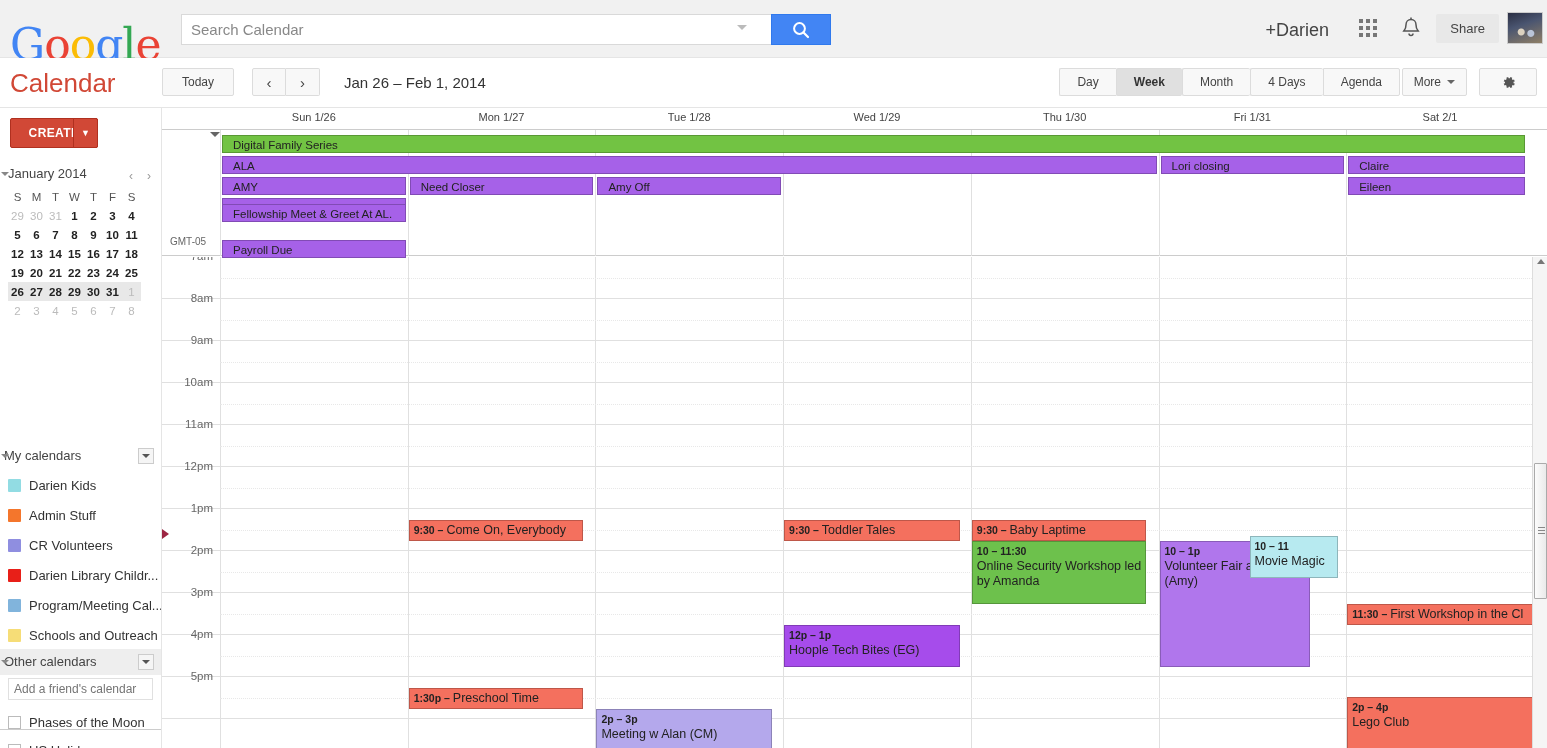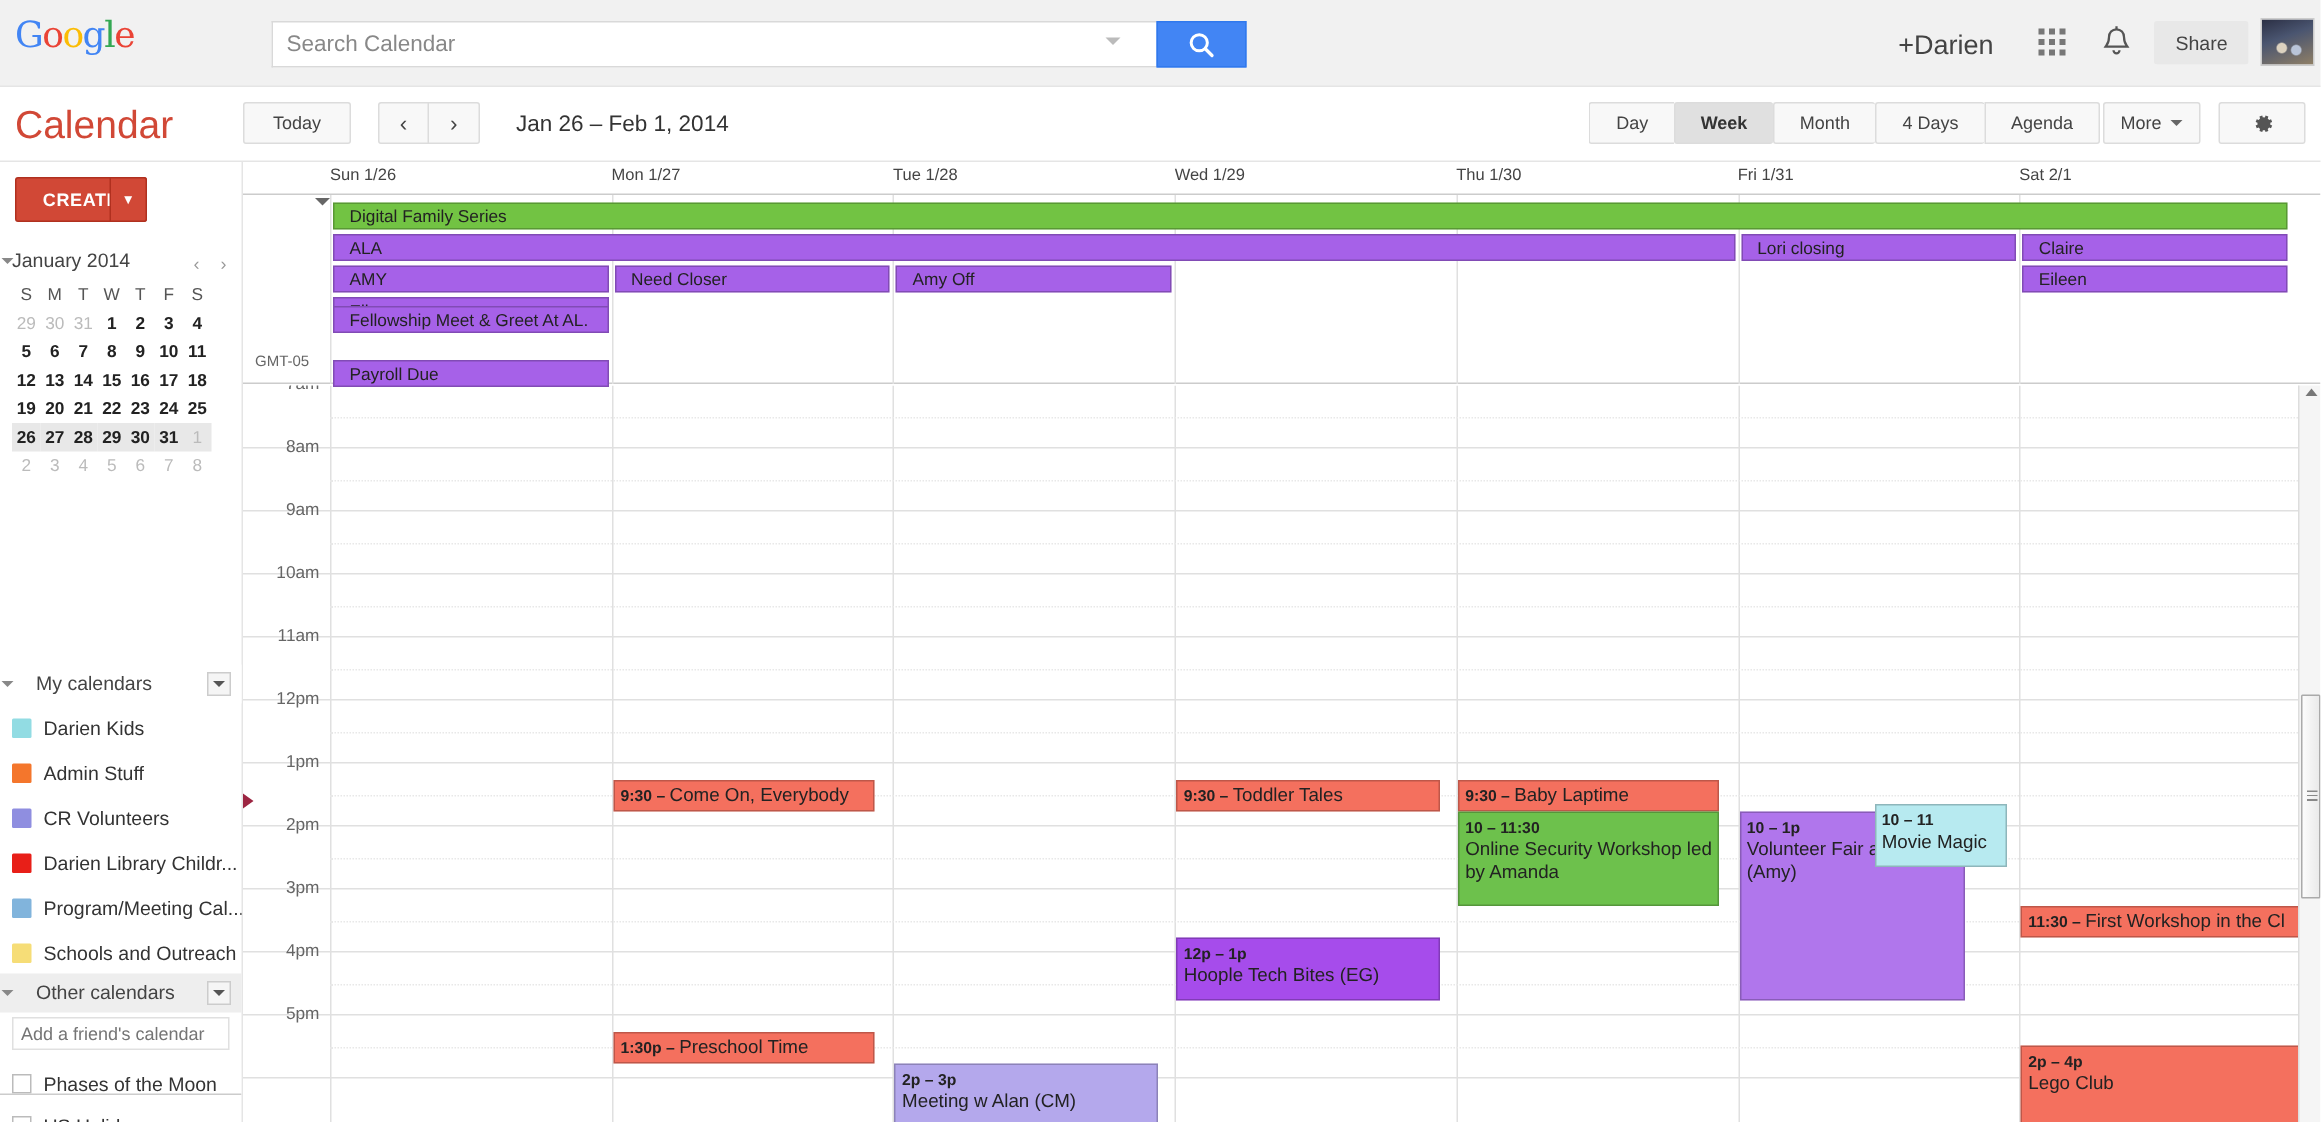--- a/index.html
+++ b/index.html
@@ -9,22 +9,22 @@
     font-size: 13px; color: #222; background: #fff;
     overflow: hidden;
   }
 
   
   #topbar {
     position: absolute; top: 0; left: 0; width: 1547px; height: 58px;
     background: #f1f1f1; border-bottom: 1px solid #e5e5e5;
   }
   #g-logo {
-    position: absolute; left: 10px; top: 4px;
-    font-family: "DejaVu Serif", serif; font-size: 24px;
+    position: absolute; left: 10px; top: 26px;
+    font-family: "DejaVu Serif", serif; font-size: 44px;
     letter-spacing: -1px; line-height: 38px; user-select: none;
   }
   #g-logo span { font-weight: normal; }
   .gb { color:#4285f4 } .gr { color:#ea4335 } .gy { color:#fbbc05 } .gg { color:#34a853 }
 
   #search-wrap { position: absolute; left: 181px; top: 14px; width: 650px; height: 31px; }
   #search-input {
     position: absolute; left: 0; top: 0; width: 590px; height: 31px;
     border: 1px solid #d9d9d9; border-right: none; background: #fff;
     padding: 0 26px 0 9px; font-size: 15px; color: #222;
@@ -142,21 +142,21 @@
   #mini td, #mini th {
     width: 19px; height: 19px; text-align: center; font-size: 11.5px;
     color: #444; font-weight: normal; padding: 0;
   }
   #mini th { color: #555; }
   #mini td.dim { color: #bbb; }
   #mini td.bold { font-weight: bold; color: #222; }
   #mini tr.selected td { background: #e8e8e8; }
 
   .sec-head {
-    position: relative; height: 26px; line-height: 26px; padding-left: 24px;
+    position: relative; height: 26px; line-height: 26px; padding-left: 4px;
     font-size: 13px; color: #444; background: #fff; cursor: pointer;
   }
   .sec-head .tri {
     position: absolute; left: 1px; top: 11px; width:0;height:0;
     border-left: 4px solid transparent; border-right: 4px solid transparent;
     border-top: 4px solid #888;
   }
   .sec-head .dd {
     position: absolute; right: 8px; top: 5px; width: 16px; height: 16px;
     border: 1px solid #ccc; background: #f5f5f5;
@@ -198,21 +198,21 @@
 
   
   #grid-area {
     position: absolute; left: 162px; top: 108px; width: 1385px; height: 640px;
     background: #fff; overflow: hidden;
   }
   #dayhead {
     position: absolute; left: 0; top: 0; width: 1385px; height: 21px;
   }
   .dayname {
-    position: absolute; top: 3px; font-size: 11px; color: #444; text-align: left;
+    position: absolute; top: 3px; font-size: 11px; color: #444; text-align: center;
   }
   #allday {
     position: absolute; left: 0; top: 21px; width: 1385px; height: 127px;
     border-top: 1px solid #ccc; border-bottom: 1px solid #ccc; background: #fff;
   }
   .adcol {
     position: absolute; top: 0; height: 126px; border-left: 1px solid #e0e0e0;
   }
   #allday-tri {
     position: absolute; left: 48px; top: 2px; width:0;height:0;

